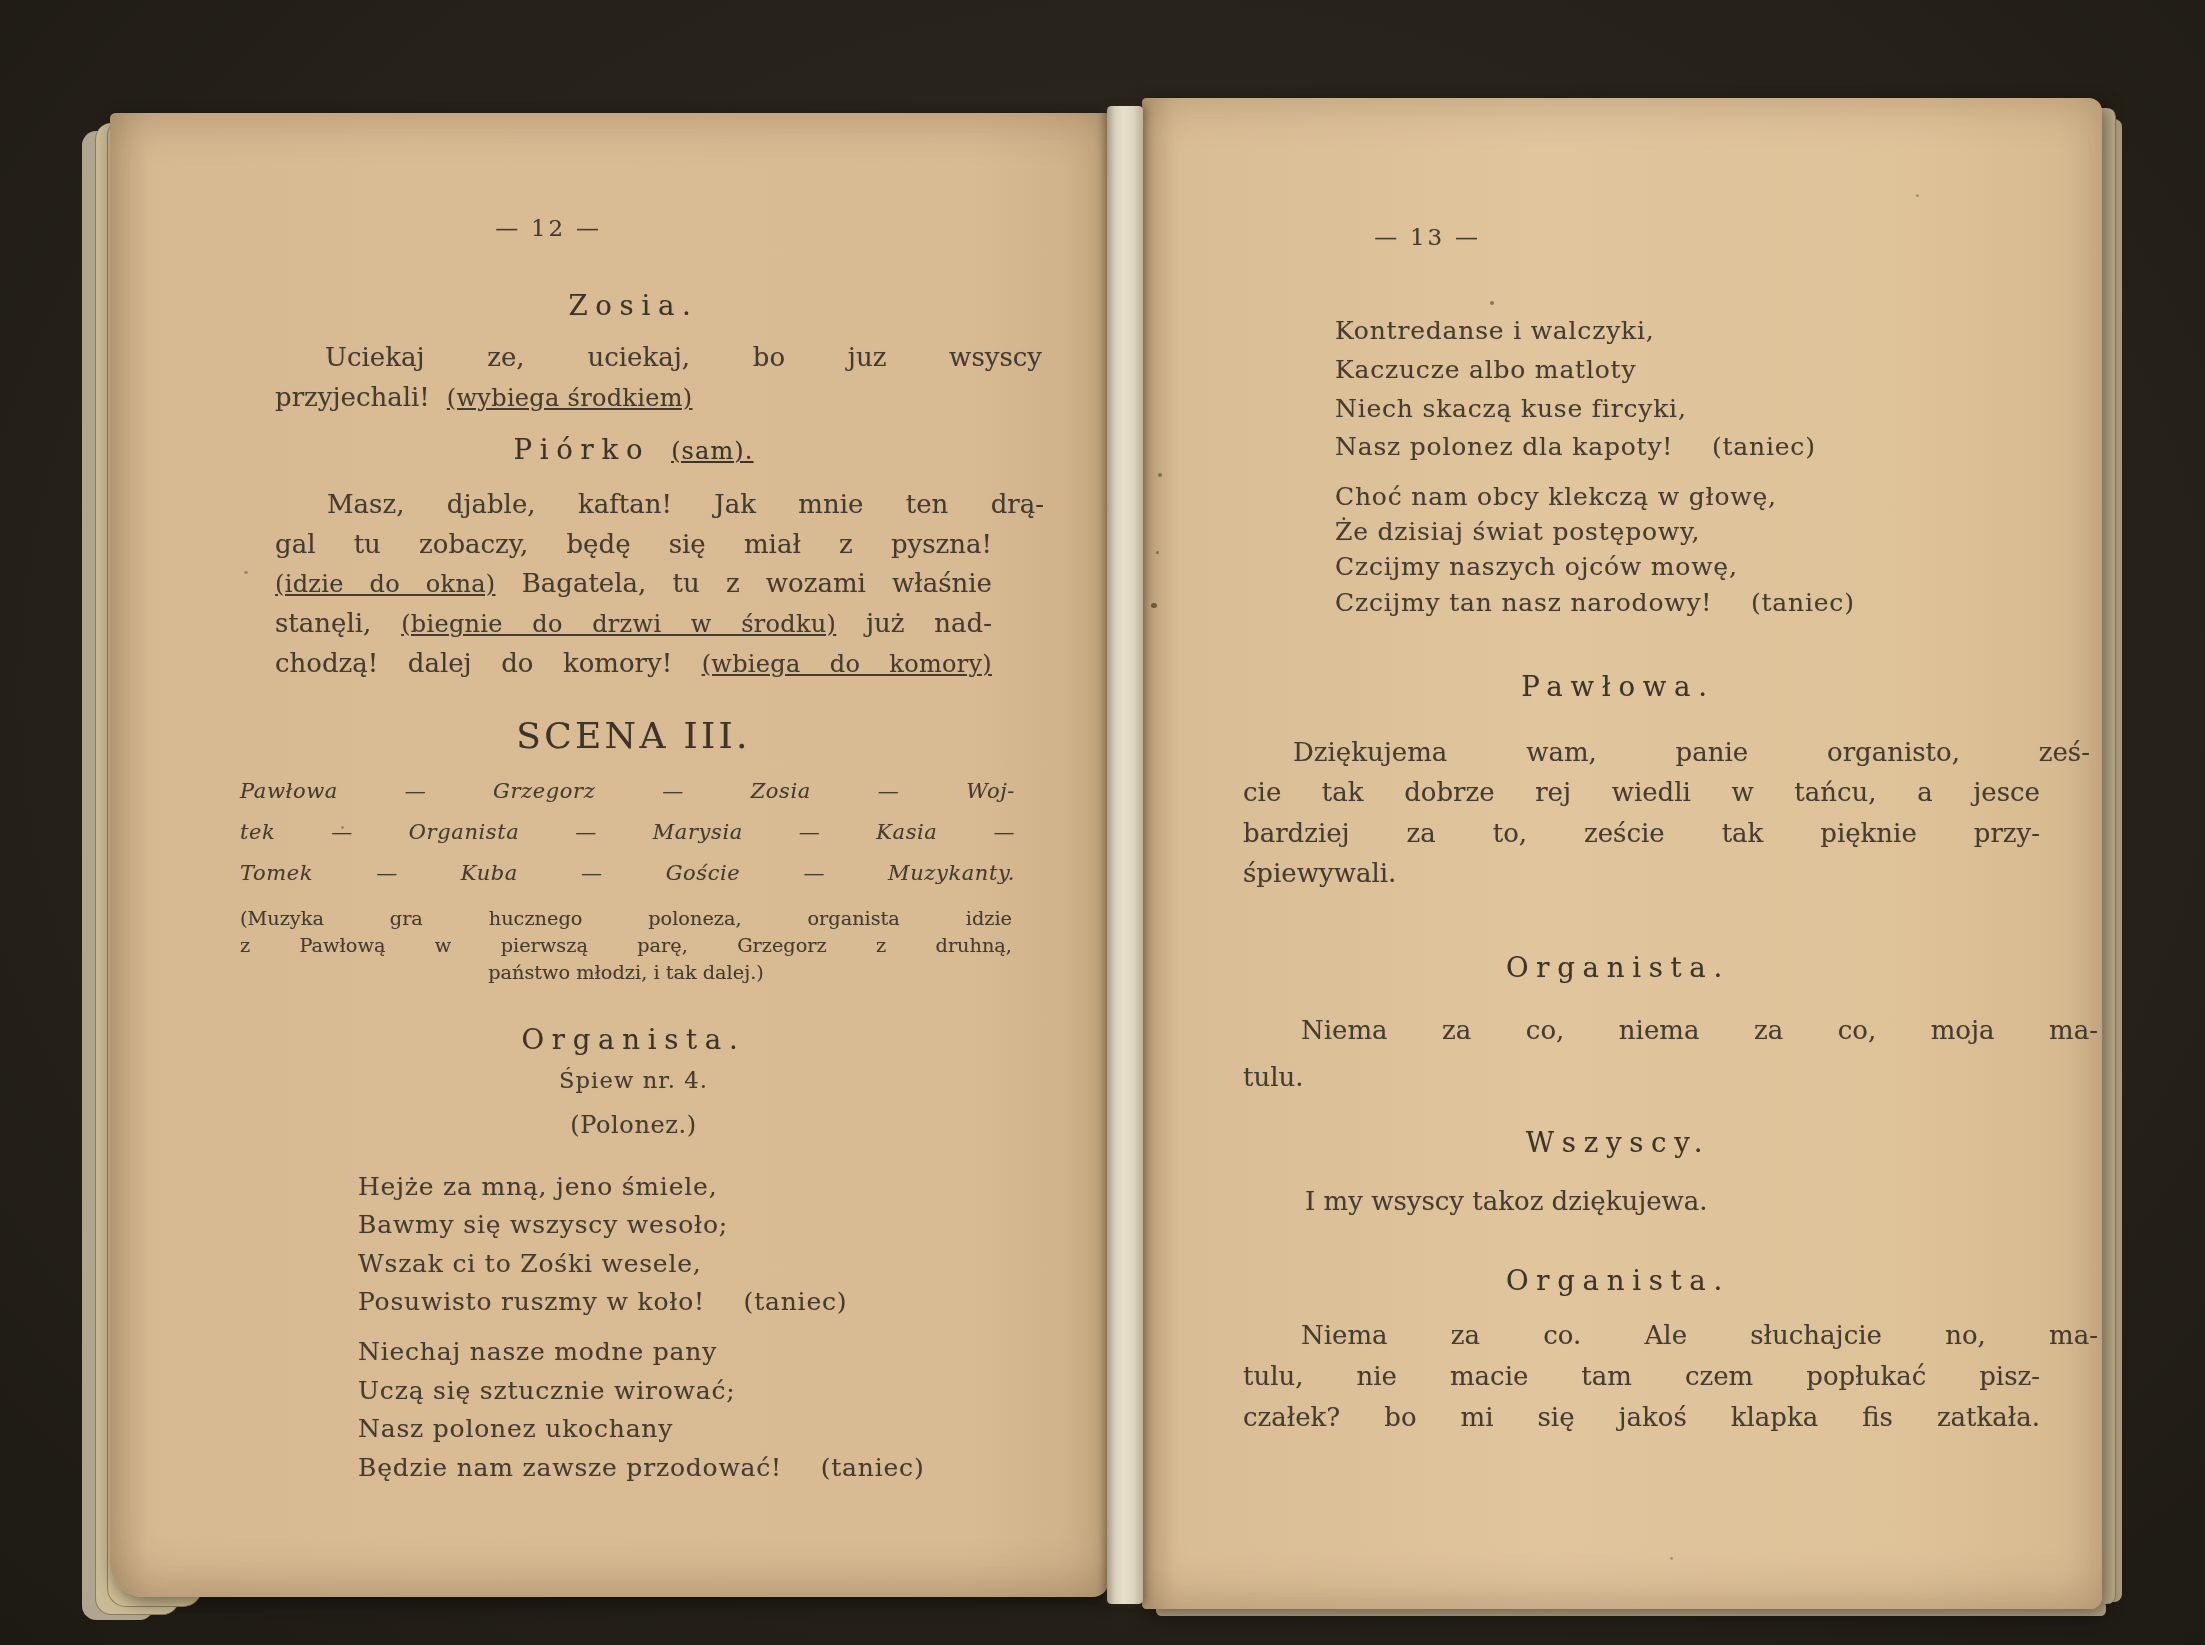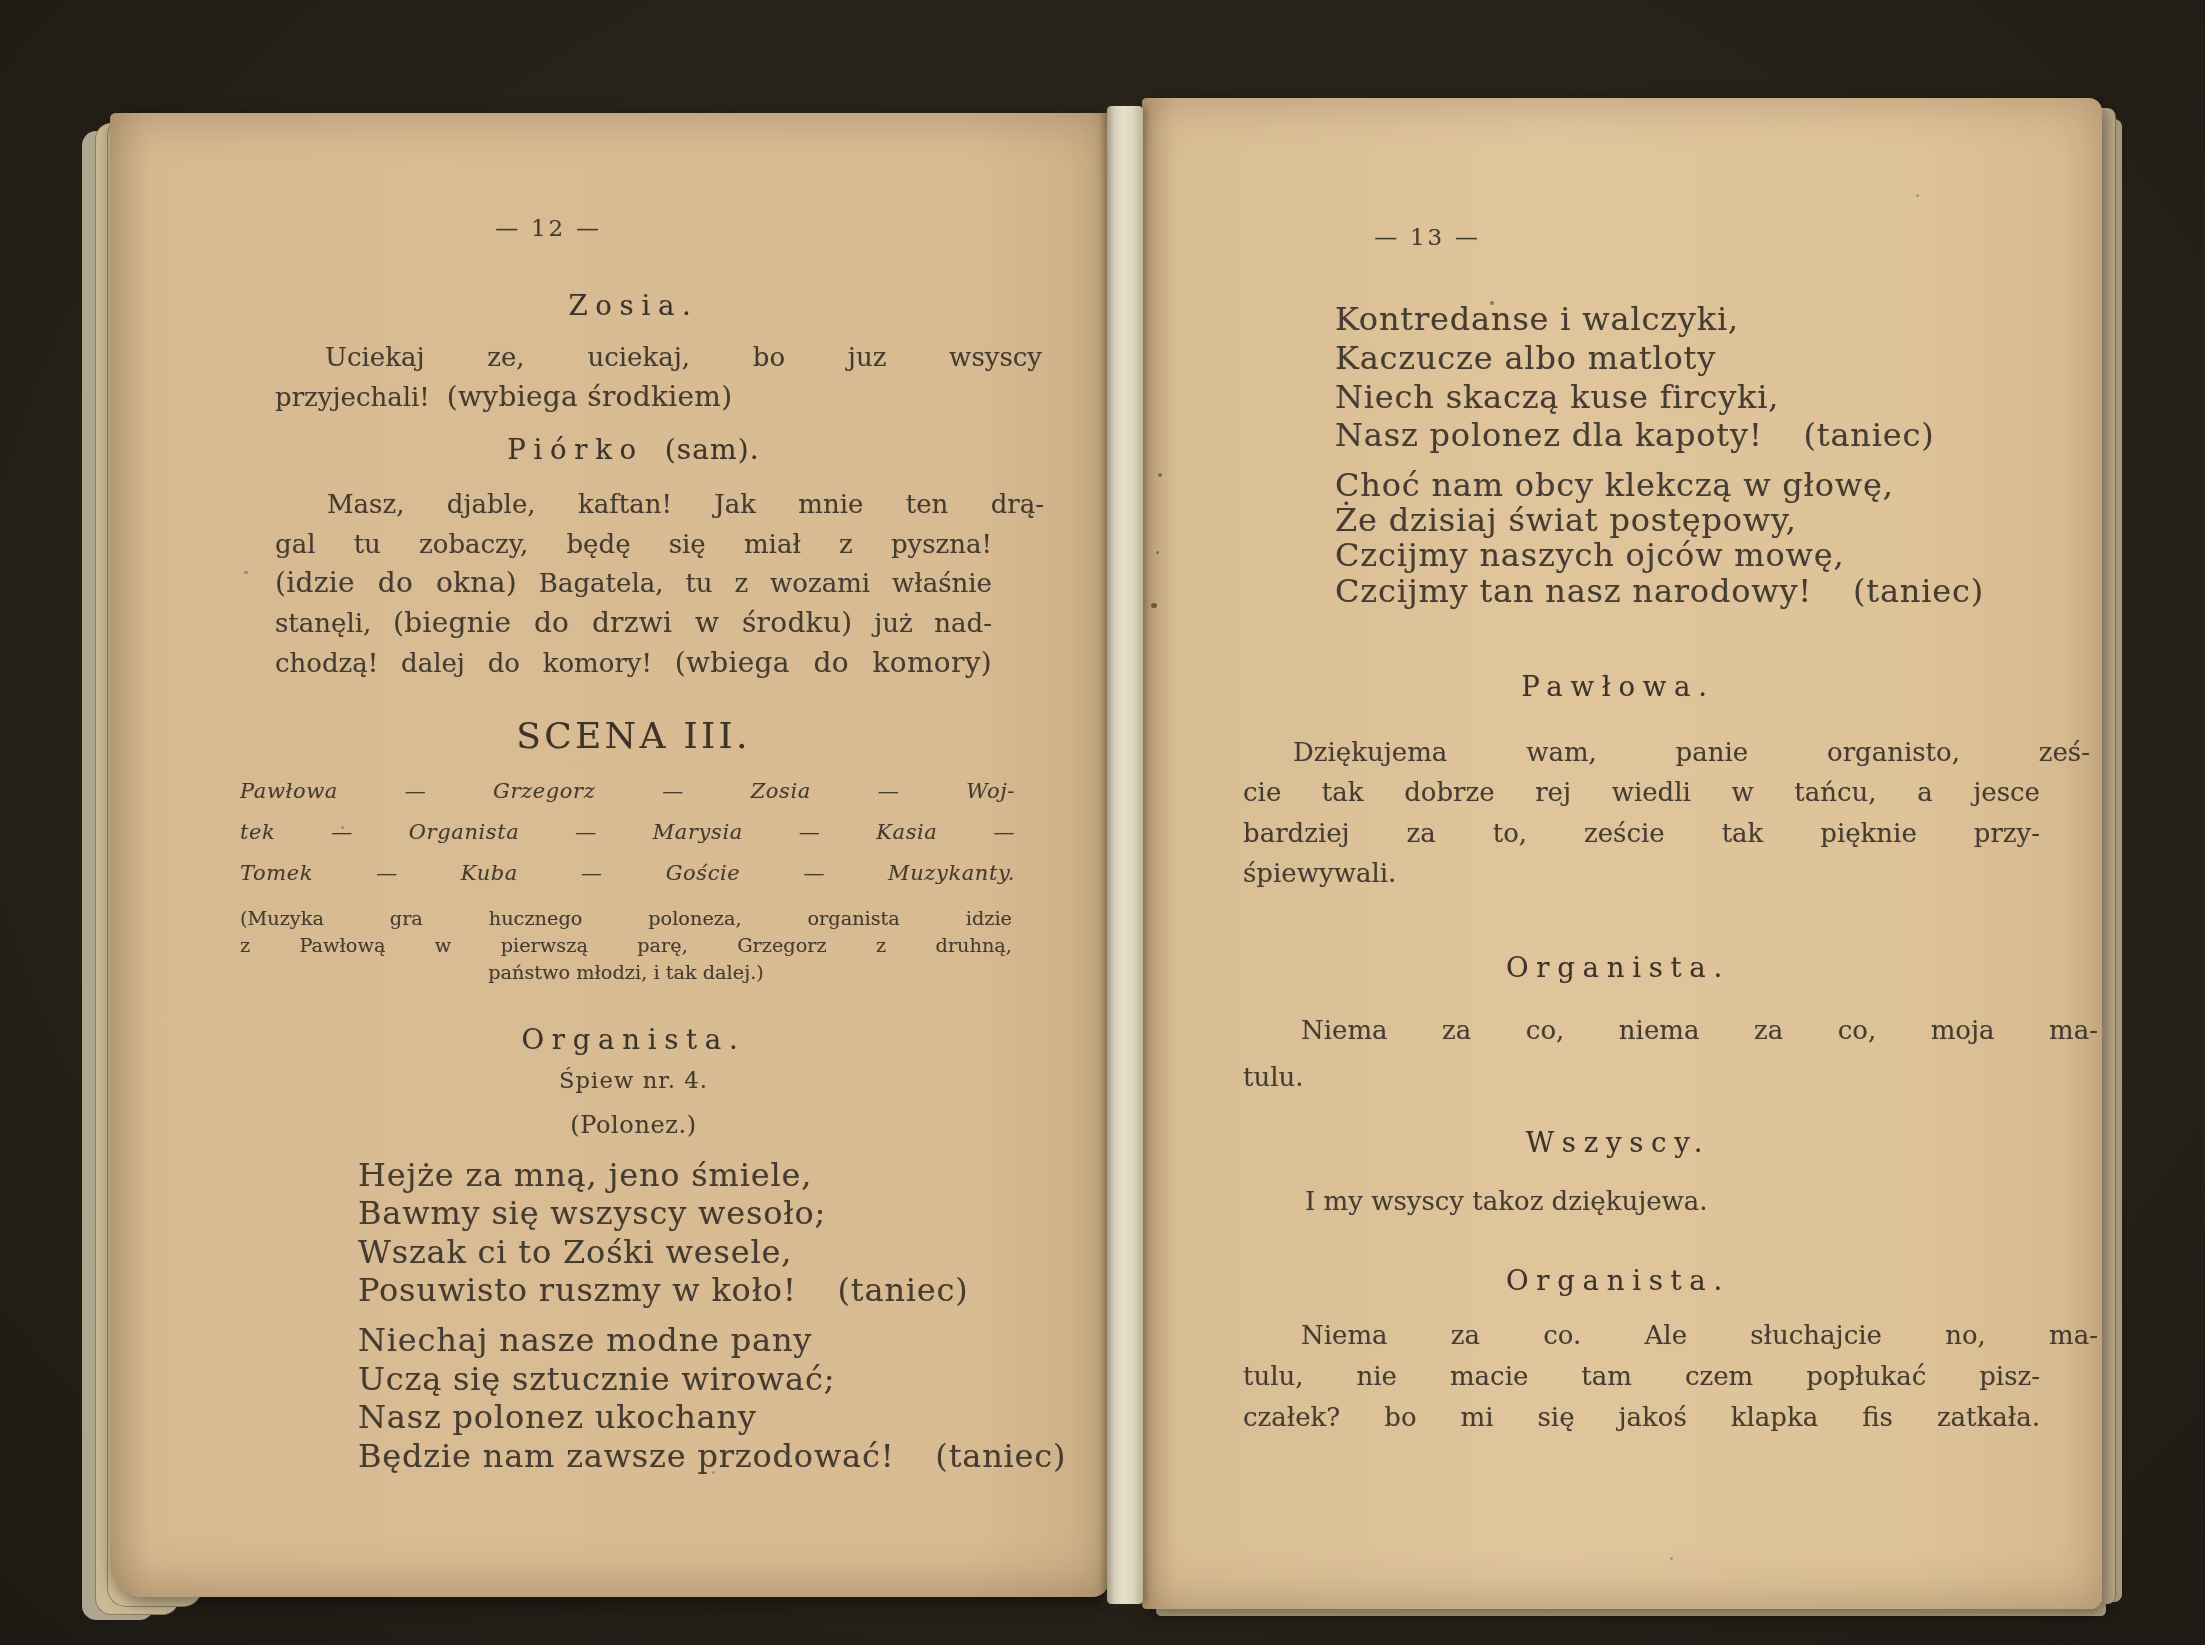--- a/index.html
+++ b/index.html
@@ -28,24 +28,24 @@
     left:1107px;top:106px;width:36px;height:1498px;position:absolute;border-radius:4.4px;
     background:linear-gradient(90deg,#a59c89 0%,#d8d0bb 22%,#e7e0cb 45%,#ded6c1 72%,#bdb299 100%);
     box-shadow:-3.3px 0 7.7px rgba(60,45,25,.35), 3.3px 0 7.7px rgba(60,45,25,.30);
   }
   .speck{position:absolute;border-radius:50%;background:rgba(74,60,40,.55);}
   
   .blk{position:absolute;color:rgba(58,50,42,.90);text-shadow:0 0 0.7px rgba(84,72,56,.35);}
   .center{text-align:center;}
   .just{text-align:justify;text-align-last:justify;text-justify:inter-word;}
   .body-text{font-size:26px;line-height:40px;}
-  .verse{font-size:32px;line-height:39px;letter-spacing:0.8px;white-space:nowrap;}
+  .verse{font-size:25px;line-height:39px;letter-spacing:0.8px;white-space:nowrap;margin-top:11px;}
   .cast{font-size:21px;line-height:41px;font-style:italic;letter-spacing:0.6px;}
   .sdir{font-size:19.3px;line-height:27px;}
-  .dir{font-size:28px;letter-spacing:0.3px;}
+  .dir{font-size:24px;letter-spacing:0.3px;text-decoration:underline;}
   .char-heading{font-size:27.6px;line-height:33px;letter-spacing:7.7px;color:rgba(52,45,38,.93);}
   .char-heading .dir{letter-spacing:1.1px;}
   .scena{font-size:36px;line-height:34px;letter-spacing:3.3px;color:rgba(52,45,38,.93);}
   .spiew{font-size:22.6px;line-height:29px;letter-spacing:1.1px;}
   .polonez{font-size:24px;line-height:30px;letter-spacing:0.6px;}
   .pagenum{font-size:23px;line-height:27.6px;letter-spacing:2.8px;color:rgba(55,48,40,.88);}
   .taniec{margin-left:30px;}
   .ind90{padding-left:50px;}
   .ind95{padding-left:52px;}
   .ind105{padding-left:58px;}

